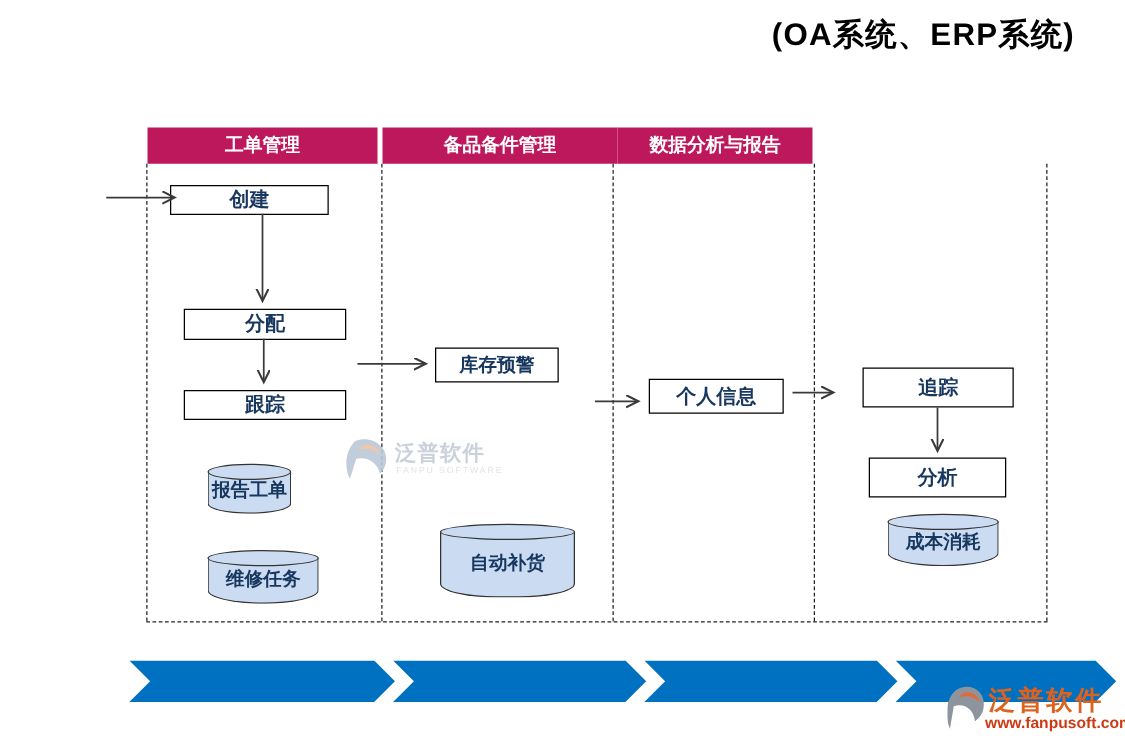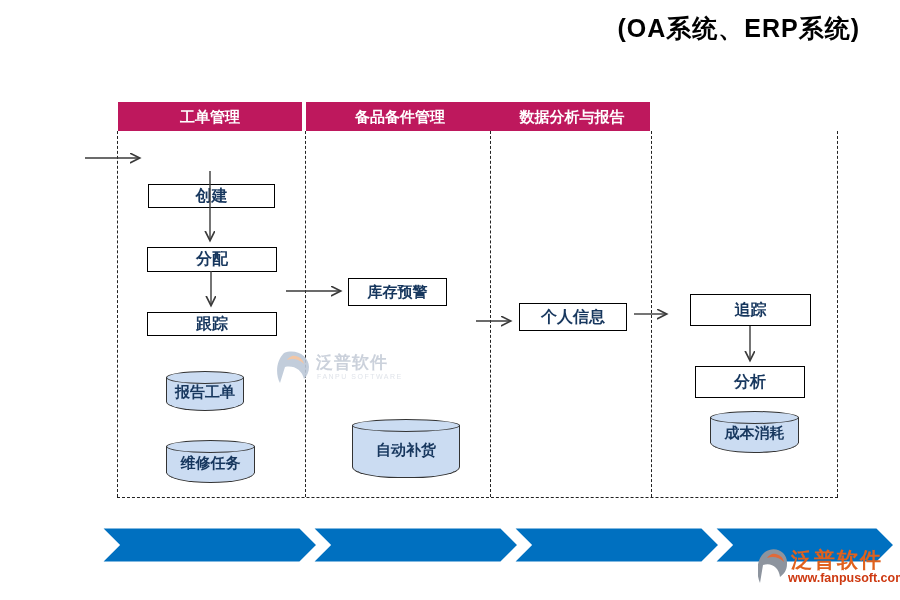--- a/index.html
+++ b/index.html
@@ -61,29 +61,29 @@
   <div class="lane-header" style="left:306px;width:188px;">备品备件管理</div>
   <div class="lane-header" style="left:494px;width:156px;">数据分析与报告</div>
 
   <div class="vline" style="left:117px;"></div>
   <div class="vline" style="left:305px;"></div>
   <div class="vline" style="left:490px;"></div>
   <div class="vline" style="left:651px;"></div>
   <div class="vline" style="left:837px;"></div>
   <div class="hline"></div>
 
-  <div class="node f16" style="left:148px;top:148px;width:125px;height:22px;margin-top:36px;">创建</div>
+  <div class="node f16" style="left:136px;top:148px;width:125px;height:22px;">创建</div>
   <div class="node f16" style="left:147px;top:247px;width:128px;height:23px;">分配</div>
   <div class="node f15" style="left:348px;top:278px;width:97px;height:26px;">库存预警</div>
   <div class="node f16" style="left:147px;top:312px;width:128px;height:22px;">跟踪</div>
   <div class="node f16" style="left:519px;top:303px;width:106px;height:26px;">个人信息</div>
   <div class="node f16" style="left:690px;top:294px;width:119px;height:30px;">追踪</div>
   <div class="node f16" style="left:695px;top:366px;width:108px;height:30px;">分析</div>
 
-  <div class="cyl" style="left:166px;top:371px;width:78px;height:40px;">
+  <div class="cyl" style="left:166px;top:371px;width:67px;height:40px;">
     <div class="cyl-body"></div>
       <div class="cyl-top"></div>
     <div class="cyl-label">报告工单</div>
   </div>
   <div class="cyl" style="left:166px;top:440px;width:89px;height:43px;">
     <div class="cyl-body"></div>
       <div class="cyl-top"></div>
     <div class="cyl-label">维修任务</div>
   </div>
   <div class="cyl" style="left:352px;top:419px;width:88px;height:59px;padding-left:20px;">

